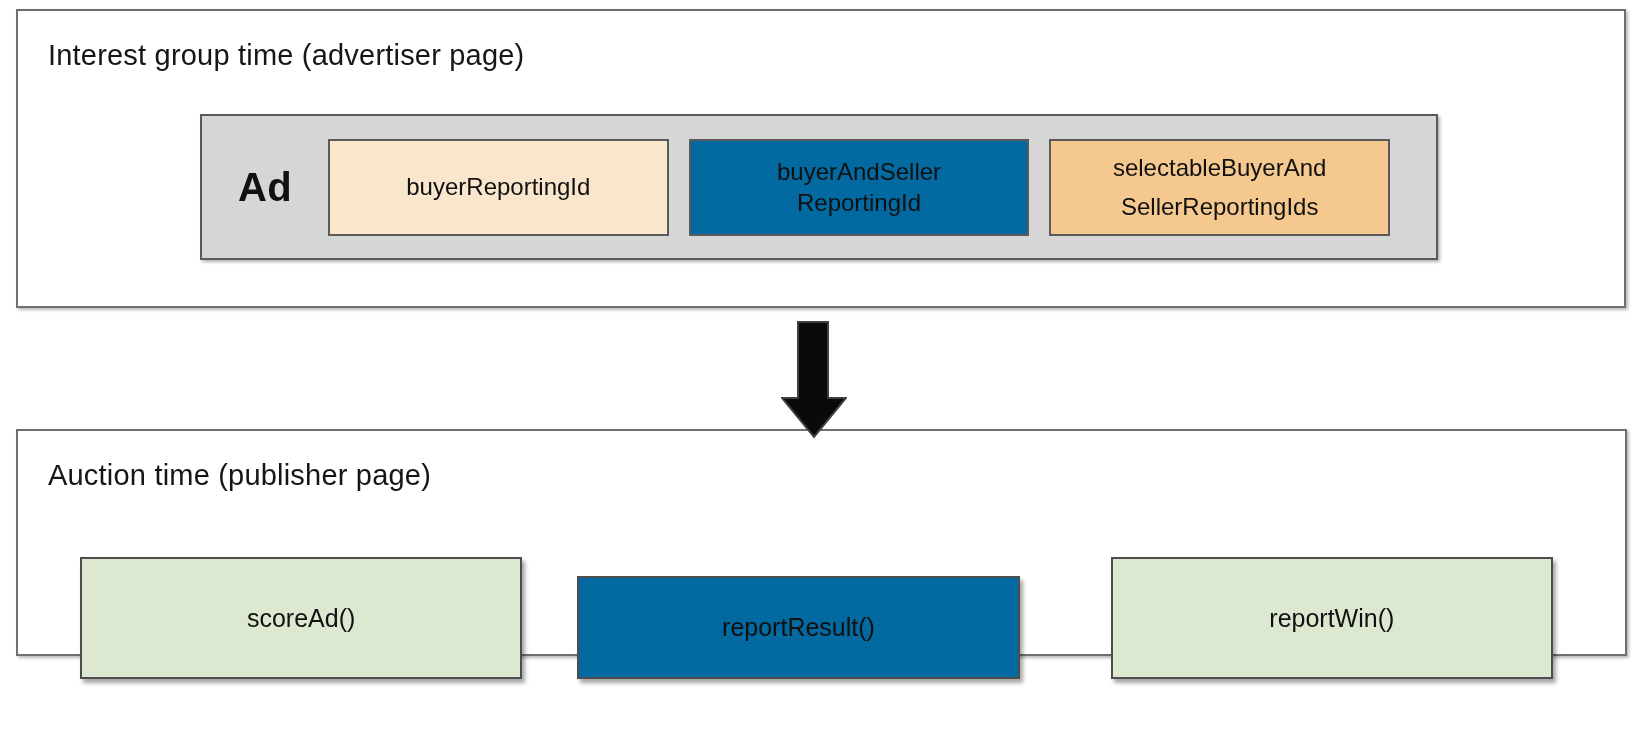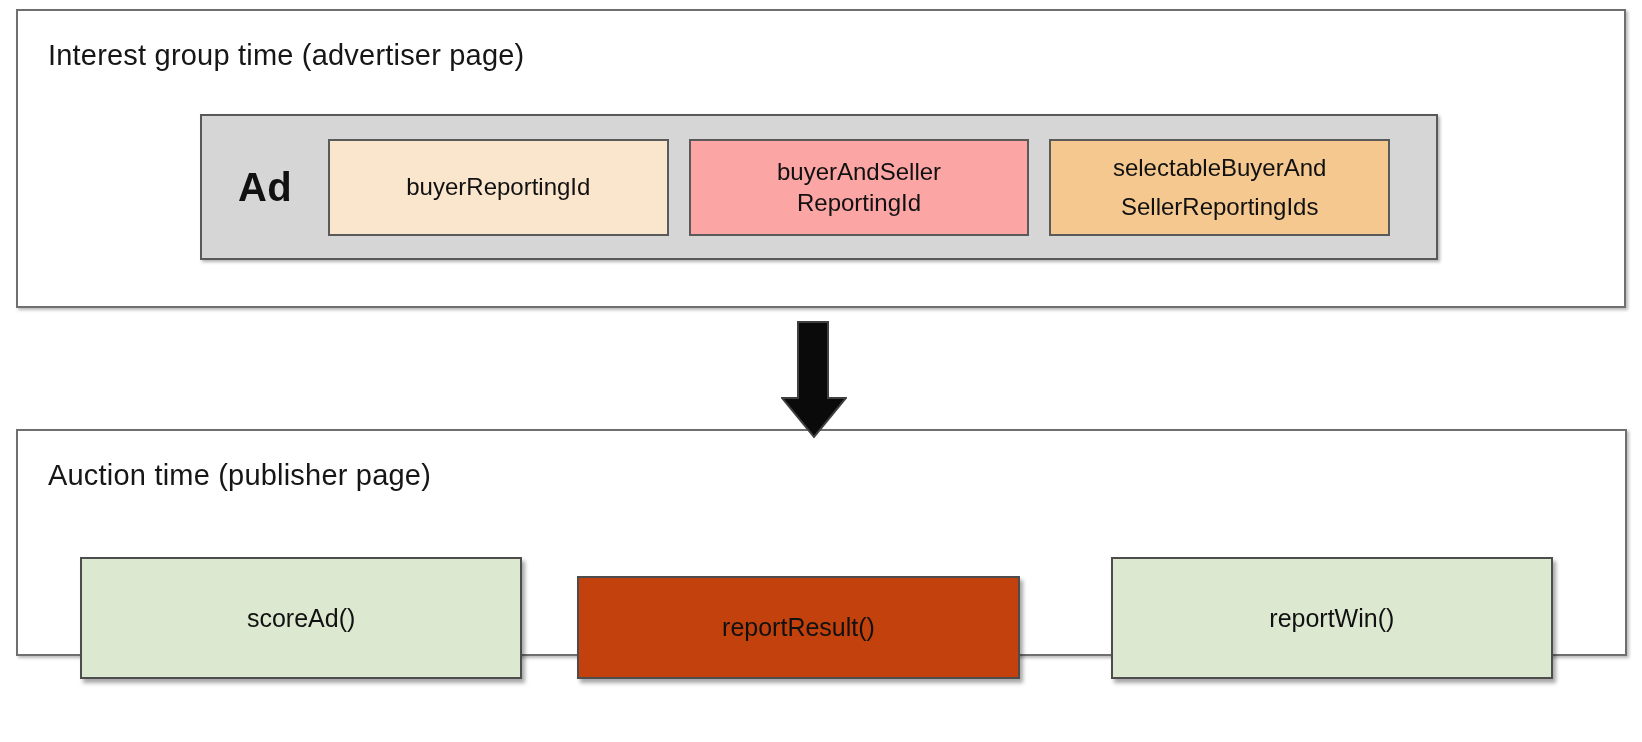--- a/index.html
+++ b/index.html
@@ -118,21 +118,21 @@
     <div class="section-title">Interest group time (advertiser page)</div>
 
     <div class="ad-container" style="background-color: rgb(214, 214, 214);">
       <div class="ad-label">Ad</div>
 
       <div class="fields-row">
         <div class="field-box" style="background-color: rgb(250, 229, 205);">
           <span class="field-line">buyerReportingId</span>
         </div>
 
-        <div class="field-box" style="background-color: #fca5a5;">
+        <div class="field-box" style="background-color: #0369a1;">
           <span class="field-line">buyerAndSeller</span>
           <span class="field-line">ReportingId</span>
         </div>
 
         <div class="field-box" style="background-color: rgb(244, 200, 143); gap: 8px;">
           <span class="field-line">selectableBuyerAnd</span>
           <span class="field-line">SellerReportingIds</span>
         </div>
       </div>
     </div>
@@ -140,18 +140,18 @@
 
   <svg class="arrow-svg" viewBox="0 0 66 118" aria-hidden="true">
     <polygon points="17,1 47,1 47,77 65,77 33,116 1,77 17,77" fill="#0a0a0a" stroke="#3f3f3f" stroke-width="2" stroke-linejoin="miter"></polygon>
   </svg>
 
   <div class="panel panel-bottom">
     <div class="section-title">Auction time (publisher page)</div>
 
     <div class="functions-row">
       <div class="function-box" style="background-color: rgb(221, 232, 208);">scoreAd()</div>
-      <div class="function-box" style="background-color: #c2410c; margin-top: 19px;">reportResult()</div>
+      <div class="function-box" style="background-color: #0369a1; margin-top: 19px;">reportResult()</div>
       <div class="function-box" style="background-color: rgb(221, 232, 208); margin-left: 36px;">reportWin()</div>
     </div>
   </div>
 
 </div>
 
 </body></html>

